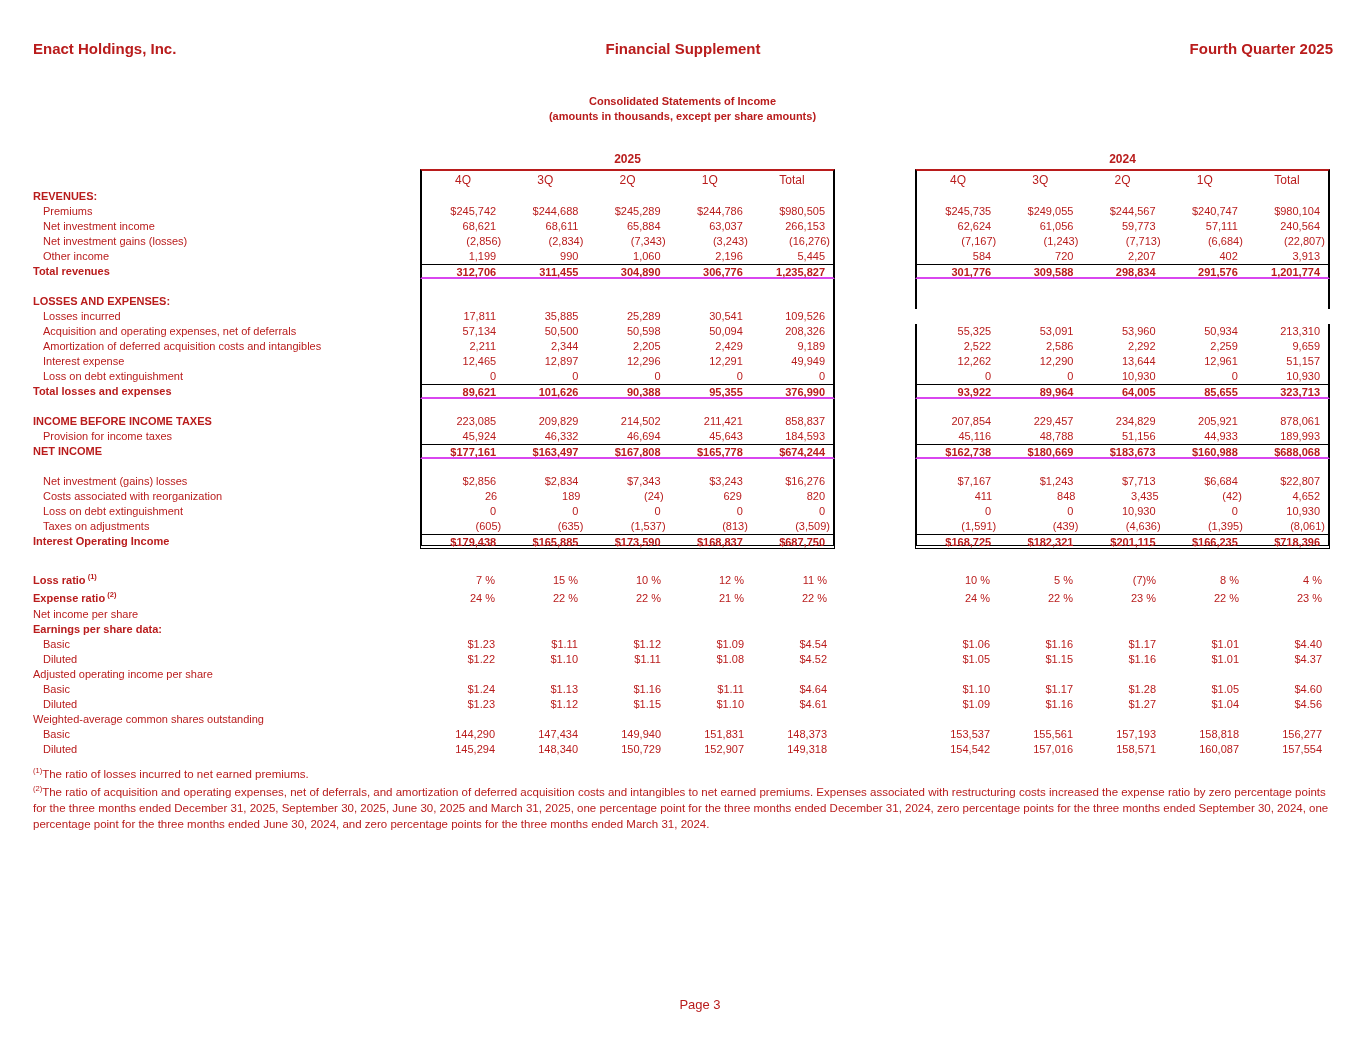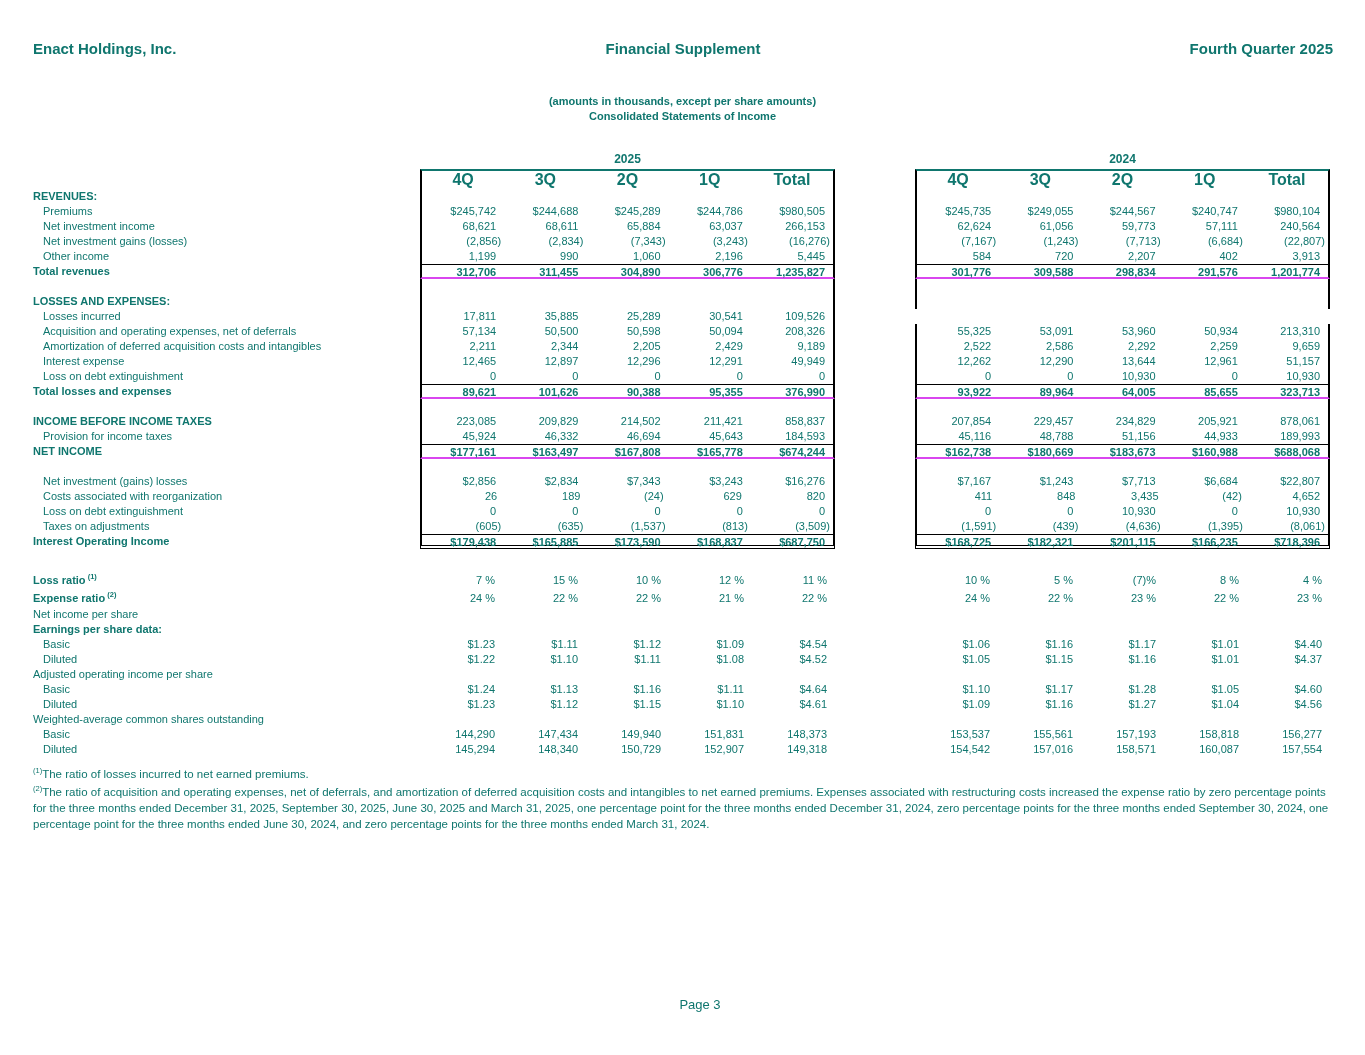--- a/index.html
+++ b/index.html
@@ -1,19 +1,19 @@
 <!DOCTYPE html>
 <html><head>
 <meta charset="utf-8">
 <style>
   * { margin:0; padding:0; box-sizing:border-box; }
   html,body { background:#ffffff; }
   .page {
     position:relative; width:1365px; height:1055px; background:#ffffff;
-    font-family:"Liberation Sans", sans-serif; color:#0f766e;
+    font-family:"Liberation Sans", sans-serif; color:#b91c1c;
   }
   .doc-header {
     position:absolute; top:40px; left:33px; right:32px;
     display:flex; justify-content:space-between; align-items:baseline;
     font-weight:bold; font-size:15px;
   }
   .doc-title {
     position:absolute; top:94px; left:0; right:0; text-align:center;
     font-weight:bold; font-size:11px; line-height:15px;
   }
@@ -25,21 +25,21 @@
 
   .row { display:flex; height:15px; font-size:11px; line-height:15px; }
   .row .label { width:387px; white-space:nowrap; overflow:hidden; }
   .row .nums { width:415px; display:flex; }
   .row .gap { width:80px; }
   .row .cell { flex:1 1 0; text-align:right; padding-right:8px; white-space:nowrap; }
   .row .cell.paren { padding-right:3px; }
 
   .nums.inbox { border-left:2px solid #000; border-right:2px solid #000; }
   .row.colhead { height:20px; }
-  .row.colhead .nums { border-top:2px solid #0f766e; font-weight:bold; font-size:16px; line-height:18px; }
+  .row.colhead .nums { border-top:2px solid #b91c1c; font-weight:normal; font-size:12px; line-height:18px; }
   .row.colhead .cell { text-align:center; padding-right:0; }
 
   .row.blank { height:15px; }
   .row.gap-lg { height:22px; }
   .row.ratio { height:18px; line-height:18px; }
 
   .row.section .label { font-weight:bold; }
   .row.item .label { padding-left:10px; }
   .row.ratio .label { font-weight:bold; }
   .row.total .label, .row.total-dbl .label { font-weight:bold; }
@@ -58,22 +58,22 @@
 
 <div class="page">
 
   <div class="doc-header">
     <span>Enact Holdings, Inc.</span>
     <span>Financial Supplement</span>
     <span>Fourth Quarter 2025</span>
   </div>
 
   <div class="doc-title">
+    <div>Consolidated Statements of Income</div>
     <div>(amounts in thousands, except per share amounts)</div>
-    <div>Consolidated Statements of Income</div>
   </div>
 
   <div class="fin-table">
     <div class="year-row">
       <div class="label-spacer"></div>
       <div class="year-label">2025</div>
       <div class="gap"></div>
       <div class="year-label">2024</div>
     </div>
     <div id="rows">

